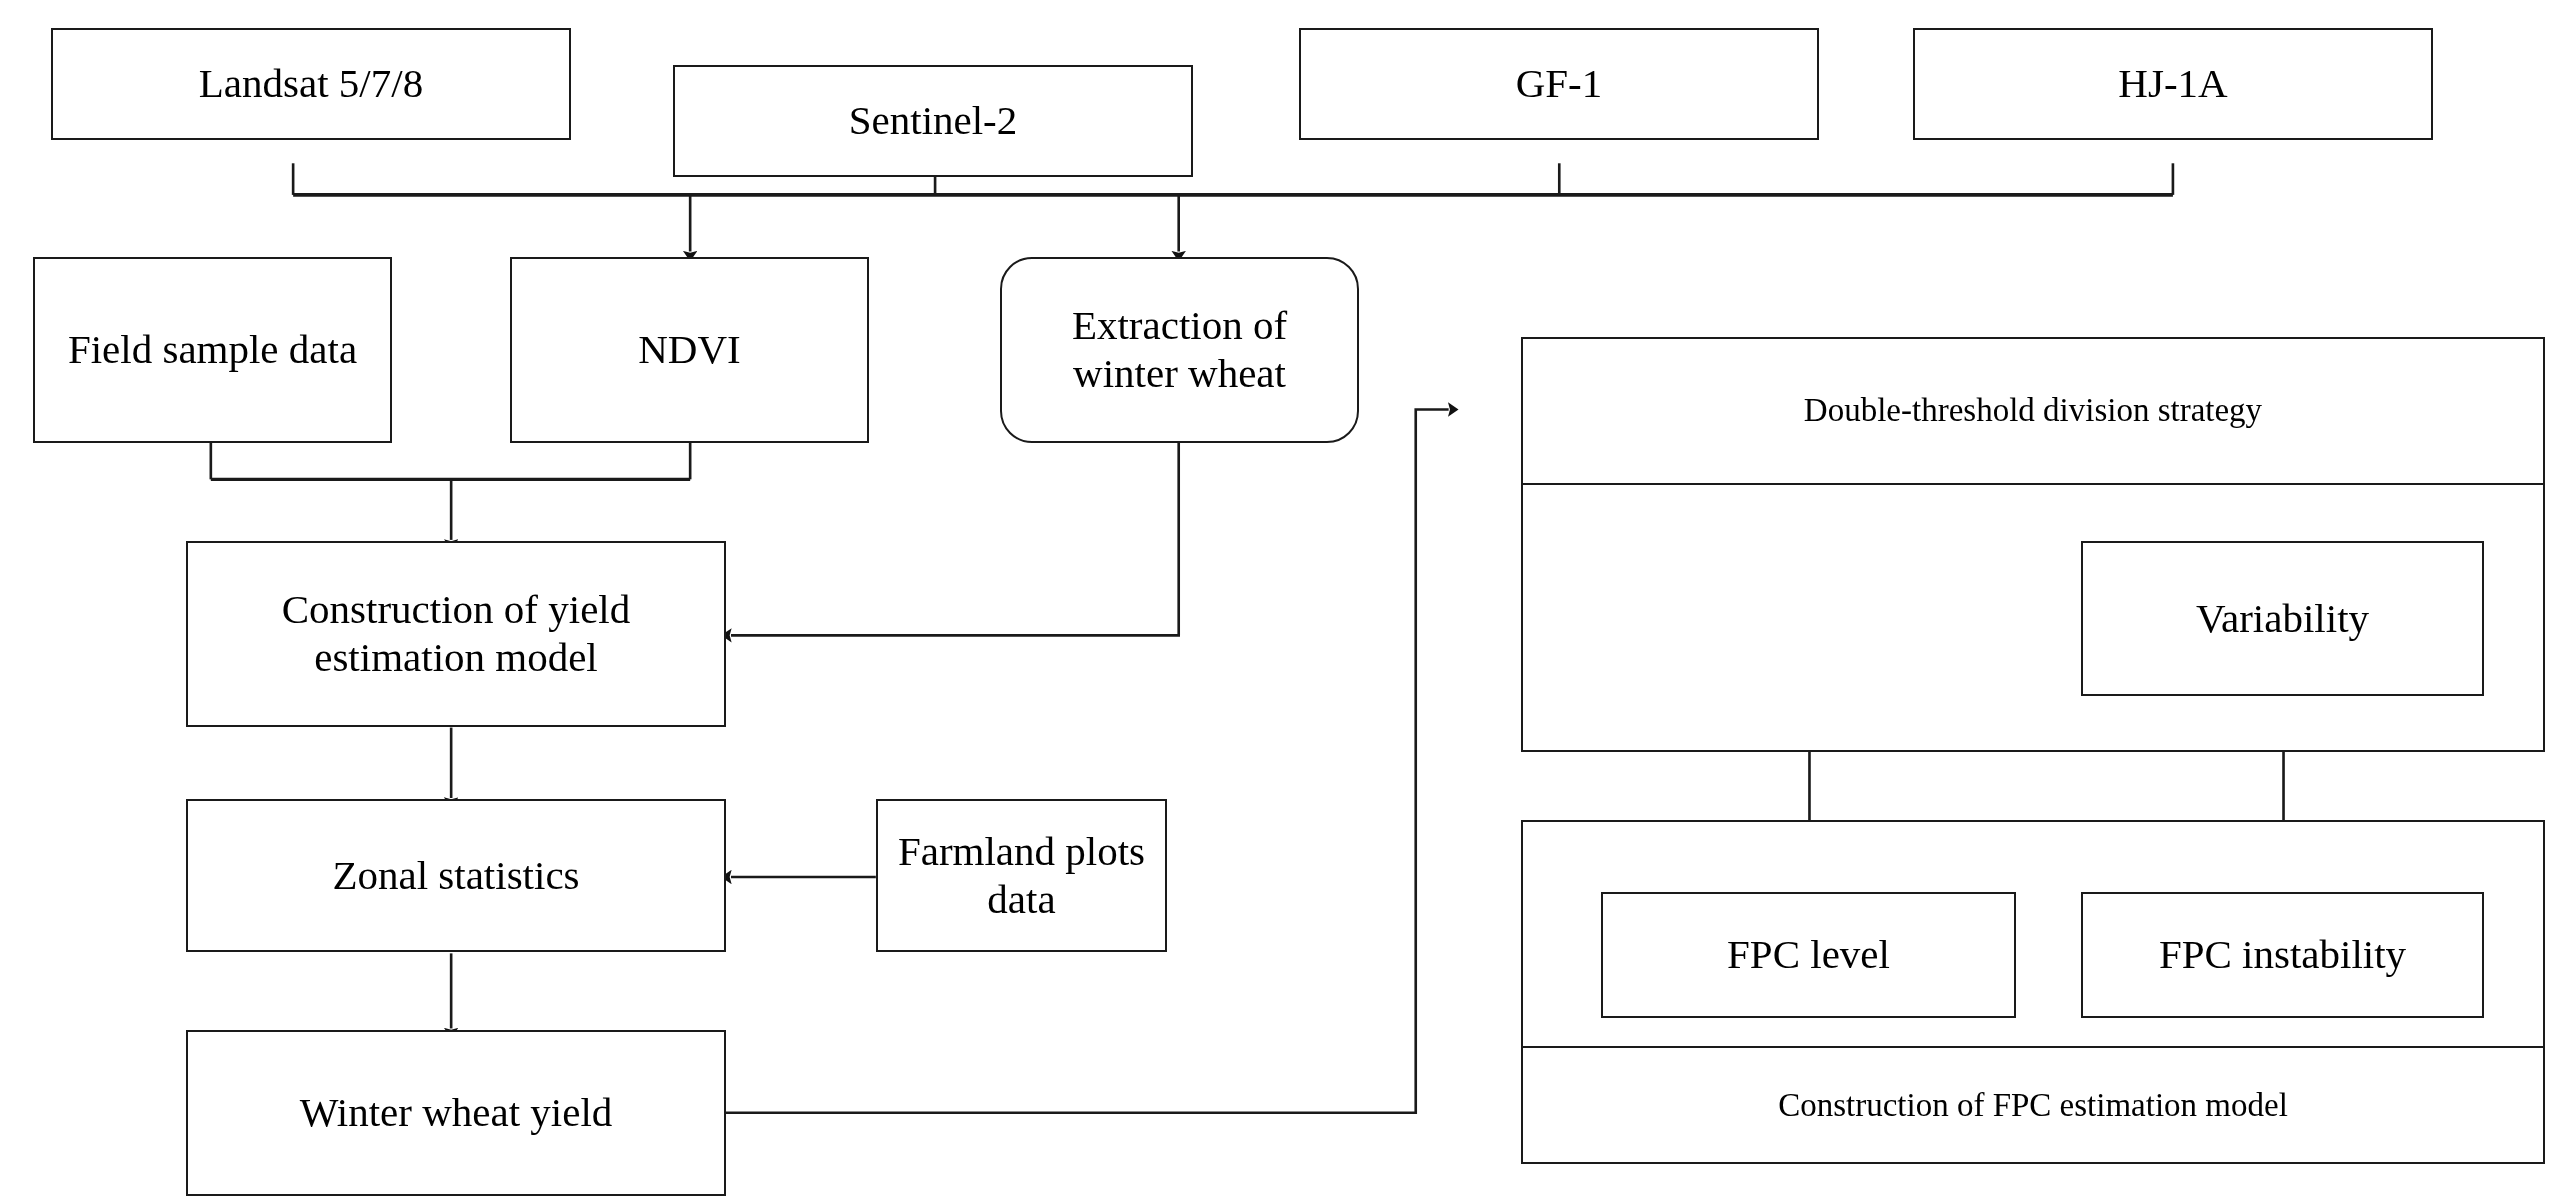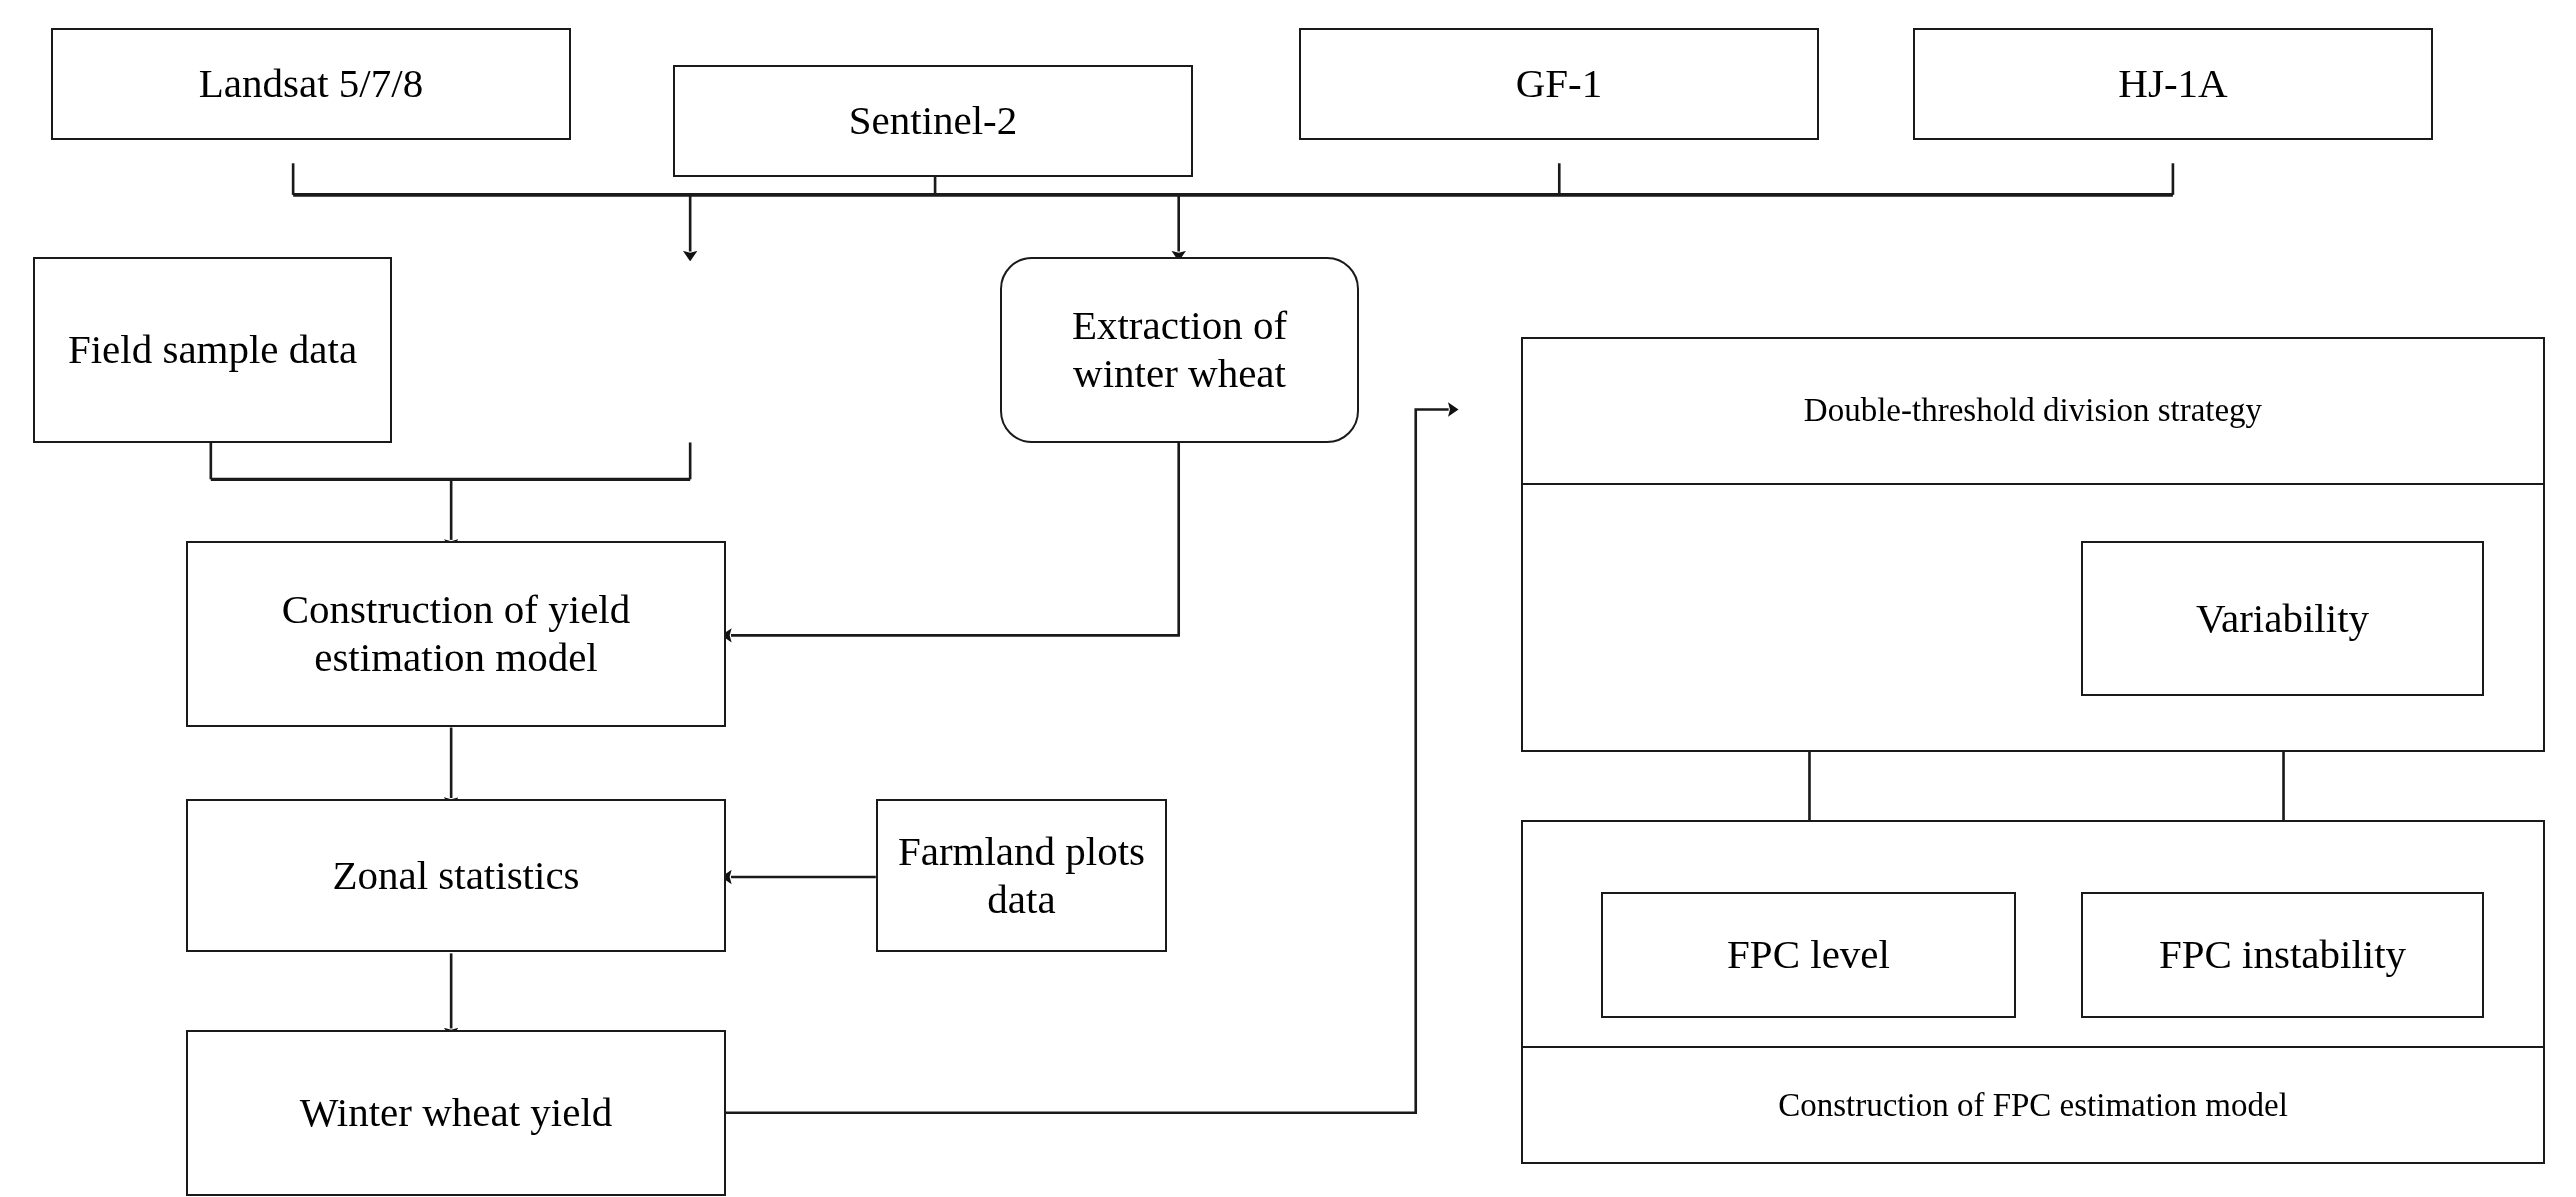--- a/index.html
+++ b/index.html
@@ -115,20 +115,21 @@
   <div class="node" style="left:33px;  top:28px;  width:520px;  height:112px;margin-left:18px;">Landsat 5/7/8</div>
 
   <div class="node" style="left:673px;top:20px;  width:520px;  height:112px;margin-top:45px;">Sentinel-2</div>
 
   <div class="node" style="left:1299px;top:28px;  width:520px;  height:112px;">GF-1</div>
 
   <div class="node" style="left:1913px;top:28px;  width:520px;  height:112px;">HJ-1A</div>
 
   <div class="node" style="left:33px;  top:257px; width:359px; height:186px; padding:0 22.4px;">Field sample data</div>
 
+  <div class="node" style="left:510px; top:257px; width:359px; height:186px;">NDVI</div>
 
   <div class="node" style="left:1000px;top:257px; width:359px; height:186px; padding:0 14.5px;border-radius:32px;">Extraction of winter wheat</div>
 
   <div class="node" style="left:186px; top:541px; width:540px; height:186px; padding:14px 17px;">Construction of yield estimation model</div>
 
   <div class="node" style="left:186px; top:799px;width:540px; height:153px;">Zonal statistics</div>
 
   <div class="node" style="left:876px;top:799px;width:291px; height:153px; padding:0 16px;">Farmland plots data</div>
 
   <div class="node" style="left:186px; top:1030px;width:540px; height:166px;">Winter wheat yield</div>

